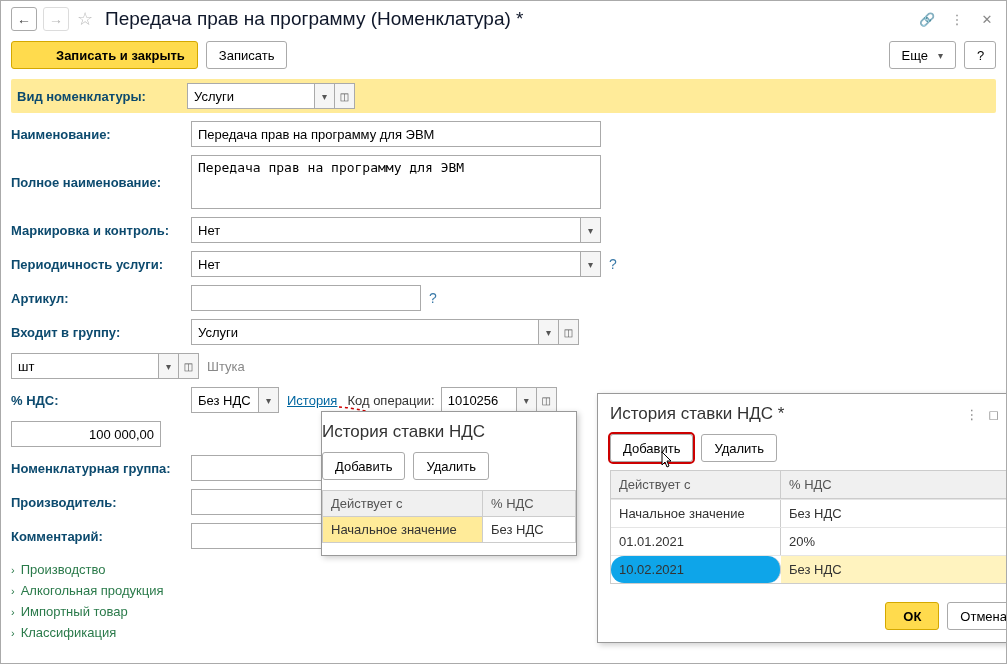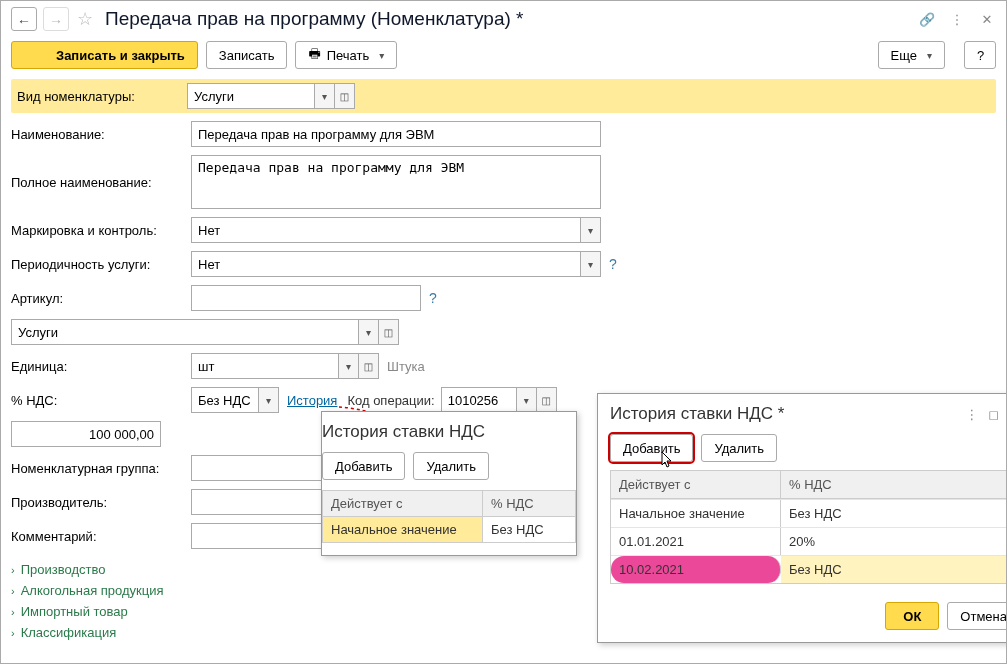--- a/index.html
+++ b/index.html
@@ -10,27 +10,27 @@
 .star-icon { width: 20px; height: 20px; display: flex; align-items: center; justify-content: center; color: #bbb; font-size: 18px; }
 .title-text { font-size: 19px; color: #0f172a; margin-left: 4px; }
 .header-right { margin-left: auto; display: flex; align-items: center; gap: 12px; color: #888; }
 .header-icon { width: 18px; height: 18px; display: flex; align-items: center; justify-content: center; cursor: pointer; }
 
 .toolbar-row { display: flex; align-items: center; padding: 4px 10px 10px; gap: 8px; }
 .btn { height: 28px; padding: 0 12px; border: 1px solid #aaa; background: #fff; border-radius: 3px; display: inline-flex; align-items: center; gap: 6px; cursor: pointer; font-size: 13px; }
 .btn-yellow { background: #ffdb4d; border-color: #d4a800; font-weight: bold; padding-left: 44px; }
 .btn-yellow-ok { background: #ffdb4d; border-color: #d4a800; font-weight: bold; }
 .btn-dd::after { content: "▾"; font-size: 10px; margin-left: 4px; color: #555; }
-.toolbar-right { margin-left: auto; display: flex; gap: 19px; }
+.toolbar-right { margin-left: auto; display: flex; gap: 8px; }
 .help-btn { width: 32px; }
 
 .form-body { padding: 0 10px; }
 .row { display: flex; align-items: center; margin-bottom: 8px; min-height: 26px; }
 .row.highlight-row { background: #ffeb99; padding: 4px 6px; border-radius: 2px; }
-.label { width: 180px; color: #000000; }
+.label { width: 180px; color: #0c4a6e; font-weight: bold; }
 .text-input { height: 26px; border: 1px solid #aaa; padding: 0 6px; font-size: 13px; }
 .ta { border: 1px solid #aaa; padding: 4px 6px; font-size: 13px; resize: none; }
 .combo { display: inline-flex; height: 26px; border: 1px solid #aaa; }
 .combo input { border: none; padding: 0 6px; font-size: 13px; }
 .combo .cb-btn { width: 20px; border-left: 1px solid #aaa; display: flex; align-items: center; justify-content: center; font-size: 10px; color: #555; background: #f5f5f5; cursor: pointer; }
 .hint { color: #3a7aa8; margin-left: 8px; font-size: 14px; }
 .unit-txt { color: #888; margin-left: 8px; }
 .num-right input { text-align: right; }
 
 .links-list { padding: 2px 0 0 0; }
@@ -57,21 +57,21 @@
 .popup-body { padding: 4px 12px 10px; }
 .btn-hl { outline: 2px solid #c00; outline-offset: 0; position: relative; }
 .cursor-img { position: absolute; left: 48px; top: 16px; pointer-events: none; }
 .big-table { border: 1px solid #ccc; margin-top: 8px; }
 .big-table .tr { display: flex; border-bottom: 1px solid #e5e5e5; }
 .big-table .tr:last-child { border-bottom: none; }
 .big-table .th { background: #f0f0f0; border-bottom: 1px solid #ccc; color: #555; }
 .big-table .td, .big-table .th { padding: 6px 8px; font-size: 13px; }
 .big-table .c1 { width: 170px; border-right: 1px solid #ccc; }
 .big-table .c2 { flex: 1; }
-.big-table .hl .c1 { background: #ec4899; border-radius: 13px; }
+.big-table .hl .c1 { background: #0ea5e9; border-radius: 13px; }
 .big-table .hl .c2 { background: #fff3bf; }
 .popup-footer { display: flex; justify-content: flex-end; gap: 8px; padding: 8px 12px 12px; }
 
 .arrow-svg { position: absolute; left: 334px; top: 404px; pointer-events: none; }
 
 .print-icon::before { content: "🖶"; font-size: 13px; }
 .link-icon::before { content: "🔗"; font-size: 13px; }
 </style>
 </head>
 <body>
@@ -84,24 +84,20 @@
   <div class="header-right">
     <span class="header-icon link-icon"></span>
     <span class="header-icon">⋮</span>
     <span class="header-icon">✕</span>
   </div>
 </div>
 
 <div class="toolbar-row">
   <button class="btn btn-yellow">Записать и закрыть</button>
   <button class="btn">Записать</button>
-  <button class="btn btn-dd">
-      <span class="print-icon"></span>
-      <span>Печать</span>
-    </button>
   <div class="toolbar-right">
     <button class="btn btn-dd">Еще</button>
     <button class="btn help-btn">?</button>
   </div>
 </div>
 
 <div class="form-body">
 
   <div class="row highlight-row">
     <span class="label" style="width:170px">Вид номенклатуры:</span>
@@ -139,29 +135,29 @@
     <span class="hint">?</span>
   </div>
 
   <div class="row">
     <span class="label">Артикул:</span>
     <input class="text-input" style="width: 230px;" value="">
     <span class="hint">?</span>
   </div>
 
   <div class="row">
+    <span class="label">Входит в группу:</span>
     <div class="combo">
       <input style="width: 346px;" value="Услуги">
       <span class="cb-btn">▾</span>
       <span class="cb-btn">◫</span>
     </div>
   </div>
 
   <div class="row">
-    <span class="label">Единица:</span>
     <div class="combo">
       <input style="width: 146px;" value="шт">
       <span class="cb-btn">▾</span>
       <span class="cb-btn">◫</span>
     </div>
     <span class="unit-txt">Штука</span>
   </div>
 
   <div class="row">
     <span class="label">% НДС:</span>

